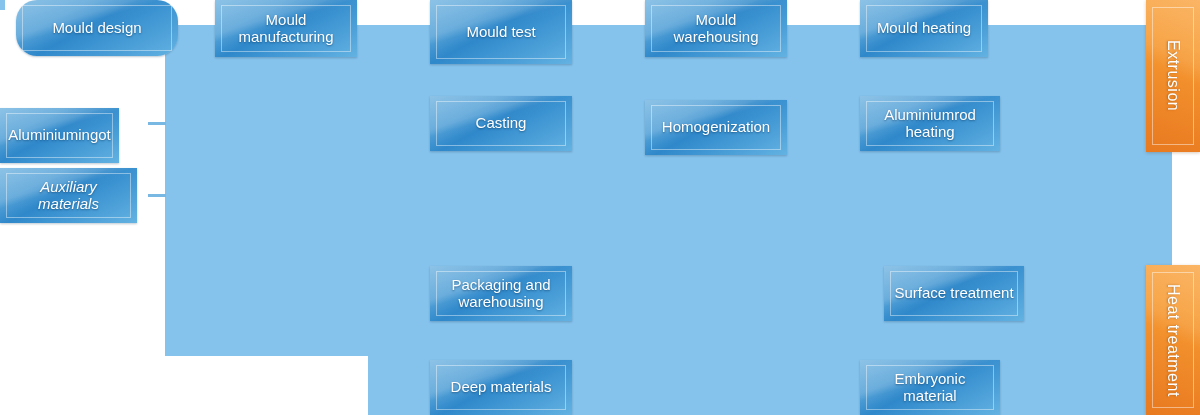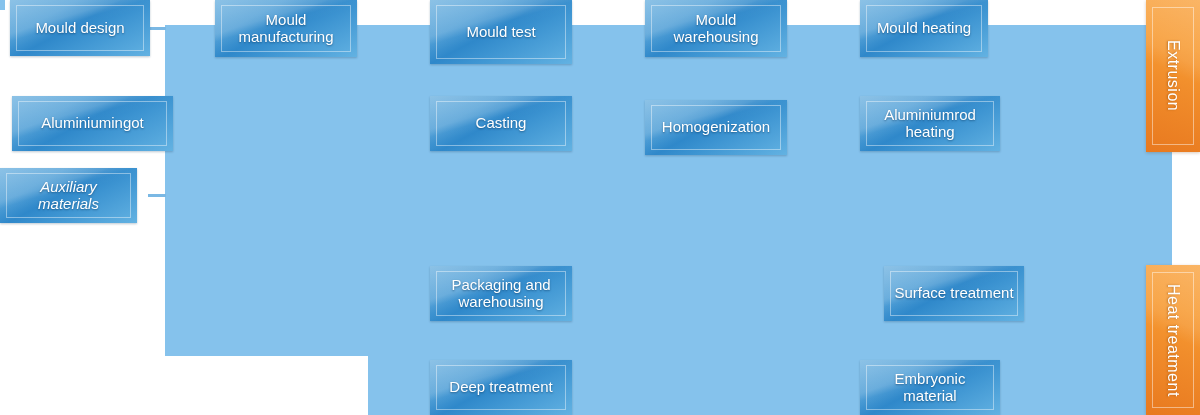--- a/index.html
+++ b/index.html
@@ -137,24 +137,24 @@
   <div class="backdrop backdrop-main"></div>
   <div class="backdrop backdrop-lower"></div>
   <div class="backdrop-nub"></div>
 
   <div id="connectors-layer">
       <div class="connector" style="left: 148px; top: 27px; width: 18px;"></div>
       <div class="connector" style="left: 148px; top: 122px; width: 18px;"></div>
       <div class="connector" style="left: 148px; top: 194px; width: 18px;"></div>
     </div>
   <div id="inputs-layer">
-      <div class="node" style="left: 10px; top: 0px; width: 140px; height: 56px;">
+      <div class="node" style="left: 16px; top: 0px; width: 162px; height: 56px; border-radius: 21px;">
         <span class="label">Mould design</span>
       </div>
-      <div class="node" style="left: 0px; top: 96px; width: 161px; height: 55px; margin-left: 12px;">
+      <div class="node" style="left: 0px; top: 108px; width: 119px; height: 55px;">
         <span class="label">Aluminiumingot</span>
       </div>
       <div class="node" style="left: 0px; top: 168px; width: 137px; height: 55px; font-style: italic;">
         <span class="label">Auxiliary
 materials</span>
       </div>
     </div>
   <div id="nodes-layer">
       <div class="node" style="left: 215px; top: 0px; width: 142px; height: 57px;">
         <span class="label">Mould
@@ -181,21 +181,21 @@
 heating</span>
       </div>
       <div class="node" style="left: 430px; top: 266px; width: 142px; height: 55px;">
         <span class="label">Packaging and
 warehousing</span>
       </div>
       <div class="node" style="left: 884px; top: 266px; width: 140px; height: 55px;">
         <span class="label">Surface treatment</span>
       </div>
       <div class="node" style="left: 430px; top: 360px; width: 142px; height: 55px;">
-        <span class="label">Deep treatment</span>
+        <span class="label">Deep materials</span>
       </div>
       <div class="node" style="left: 860px; top: 360px; width: 140px; height: 55px;">
         <span class="label">Embryonic
 material</span>
       </div>
     </div>
   <div id="stages-layer">
       <div class="stage" style="left: 1146px; top: 0px; width: 54px; height: 152px;">
         <span class="label">Extrusion</span>
       </div>

